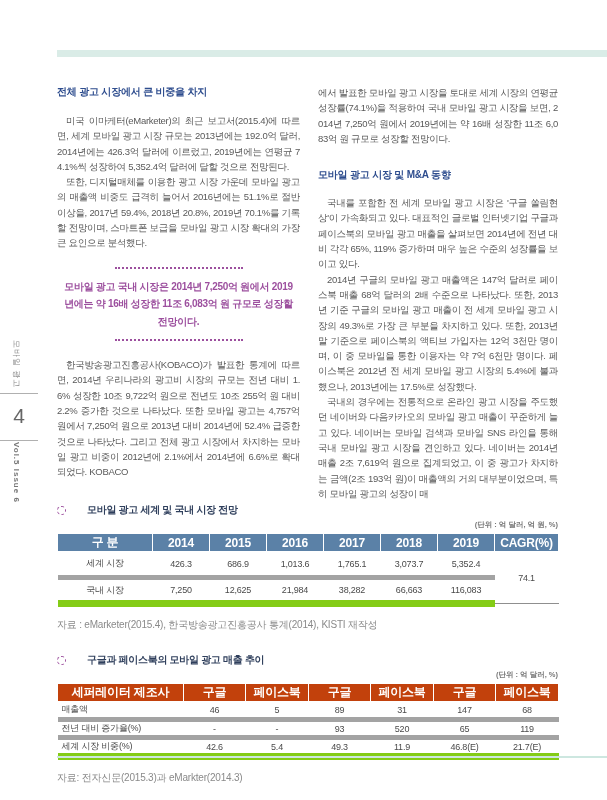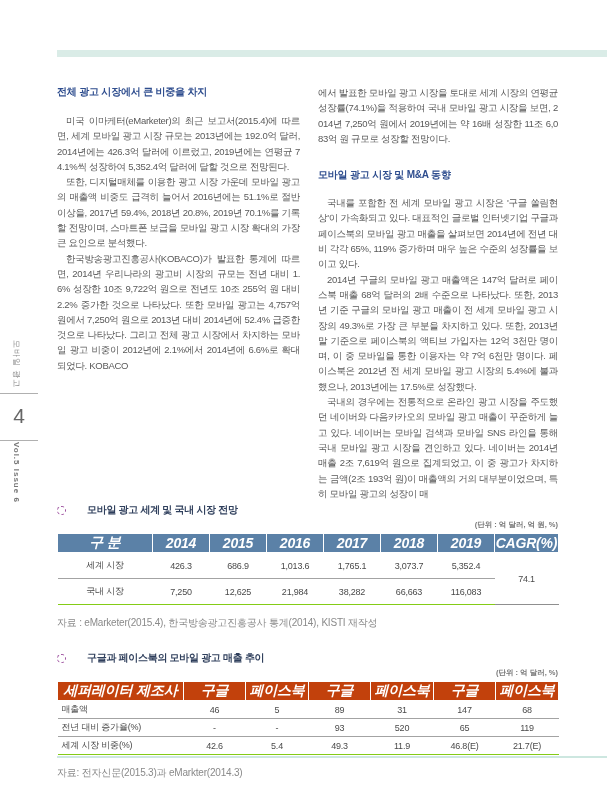--- a/index.html
+++ b/index.html
@@ -67,32 +67,32 @@
   .tables { position: absolute; left: 57px; top: 500px; width: 501px; background: #fff; z-index: 5; padding-top: 3px; }
   .tbl-head { display: flex; align-items: center; gap: 21px; }
   .tbl-icon {
     width: 9px; height: 9px; border: 1.5px dashed #9c4f9e; border-radius: 50%;
     flex: 0 0 auto; display: inline-block;
   }
   .tbl-title { font-size: 10px; font-weight: bold; color: #2f3f5c; letter-spacing: -0.3px; }
   .tbl-unit { font-size: 7.5px; color: #777; text-align: right; margin: 3px 0 3px 0; font-weight: bold; }
   table { border-collapse: collapse; width: 501px; table-layout: fixed; }
   th {
-    background: #5b81a7; color: #ffffff; font-size: 14px; font-weight: bold;
-    border: 1px solid #ffffff; height: 17px; letter-spacing: -0.2px; font-style: italic;
+    background: #5b81a7; color: #ffffff; font-size: 12px; font-weight: bold;
+    border: 1px solid #ffffff; height: 17px; letter-spacing: -0.2px;
   }
   .t2 th { height: 15px; }
   .t2 thead tr.sub th { background: #c2410c; }
   td {
     font-size: 9px; color: #4a4a4a; text-align: center; height: 26px;
-    border-bottom: 1px solid #a3a3a3; letter-spacing: -0.2px;
+    border-bottom: 5px solid #a3a3a3; letter-spacing: -0.2px;
   }
   .t2 td { height: 18px; }
   td.lbl-left { text-align: left; padding-left: 4px; }
-  tbody tr:last-child td { border-bottom: 1px solid #84cc16; }
+  tbody tr:last-child td { border-bottom: 7px solid #84cc16; }
   .tbl-src { font-size: 10px; color: #8a8a8a; margin-top: 11px; letter-spacing: -0.2px; }
   .tbl-block2 { margin-top: 21px; }
 </style>
 </head>
 <body>
 
 <div class="top-bar"></div>
 
 <aside class="sidebar">
   <div class="side-section">
@@ -103,20 +103,25 @@
   <div class="side-rule"></div>
   <div class="side-issue">
     <span class="side-vert">Vol.5 Issue 6</span>
   </div>
 </aside>
 
 <section class="col col-left">
   <h2 class="sec">전체 광고 시장에서 큰 비중을 차지</h2>
   <p class="body indent">미국 이마케터(eMarketer)의 최근 보고서(2015.4)에 따르면, 세계 모바일 광고 시장 규모는 2013년에는 192.0억 달러, 2014년에는 426.3억 달러에 이르렀고, 2019년에는 연평균 74.1%씩 성장하여 5,352.4억 달러에 달할 것으로 전망된다.</p>
   <p class="body indent">또한, 디지털매체를 이용한 광고 시장 가운데 모바일 광고의 매출액 비중도 급격히 늘어서 2016년에는 51.1%로 절반 이상을, 2017년 59.4%, 2018년 20.8%, 2019년 70.1%를 기록할 전망이며, 스마트폰 보급을 모바일 광고 시장 확대의 가장 큰 요인으로 분석했다.</p>
+  <div class="quote">
+    <div class="dots"></div>
+    <p class="quote-text">모바일 광고 국내 시장은 2014년 7,250억 원에서 2019년에는 약 16배 성장한 11조 6,083억 원 규모로 성장할 전망이다.</p>
+    <div class="dots"></div>
+  </div>
   <p class="body indent">한국방송광고진흥공사(KOBACO)가 발표한 통계에 따르면, 2014년 우리나라의 광고비 시장의 규모는 전년 대비 1.6% 성장한 10조 9,722억 원으로 전년도 10조 255억 원 대비 2.2% 증가한 것으로 나타났다. 또한 모바일 광고는 4,757억 원에서 7,250억 원으로 2013년 대비 2014년에 52.4% 급증한 것으로 나타났다. 그리고 전체 광고 시장에서 차지하는 모바일 광고 비중이 2012년에 2.1%에서 2014년에 6.6%로 확대되었다. KOBACO</p>
 </section>
 
 <section class="col col-right">
   <p class="body">에서 발표한 모바일 광고 시장을 토대로 세계 시장의 연평균 성장률(74.1%)을 적용하여 국내 모바일 광고 시장을 보면, 2014년 7,250억 원에서 2019년에는 약 16배 성장한 11조 6,083억 원 규모로 성장할 전망이다.</p>
   <h2 class="sec">모바일 광고 시장 및 M&amp;A 동향</h2>
   <p class="body indent">국내를 포함한 전 세계 모바일 광고 시장은 '구글 쏠림현상'이 가속화되고 있다. 대표적인 글로벌 인터넷기업 구글과 페이스북의 모바일 광고 매출을 살펴보면 2014년에 전년 대비 각각 65%, 119% 증가하며 매우 높은 수준의 성장률을 보이고 있다.</p>
   <p class="body indent">2014년 구글의 모바일 광고 매출액은 147억 달러로 페이스북 매출 68억 달러의 2배 수준으로 나타났다. 또한, 2013년 기준 구글의 모바일 광고 매출이 전 세계 모바일 광고 시장의 49.3%로 가장 큰 부분을 차지하고 있다. 또한, 2013년 말 기준으로 페이스북의 액티브 가입자는 12억 3천만 명이며, 이 중 모바일을 통한 이용자는 약 7억 6천만 명이다. 페이스북은 2012년 전 세계 모바일 광고 시장의 5.4%에 불과했으나, 2013년에는 17.5%로 성장했다.</p>
   <p class="body indent">국내의 경우에는 전통적으로 온라인 광고 시장을 주도했던 네이버와 다음카카오의 모바일 광고 매출이 꾸준하게 늘고 있다. 네이버는 모바일 검색과 모바일 SNS 라인을 통해 국내 모바일 광고 시장을 견인하고 있다. 네이버는 2014년 매출 2조 7,619억 원으로 집계되었고, 이 중 광고가 차지하는 금액(2조 193억 원)이 매출액의 거의 대부분이었으며, 특히 모바일 광고의 성장이 매</p>
 </section>

